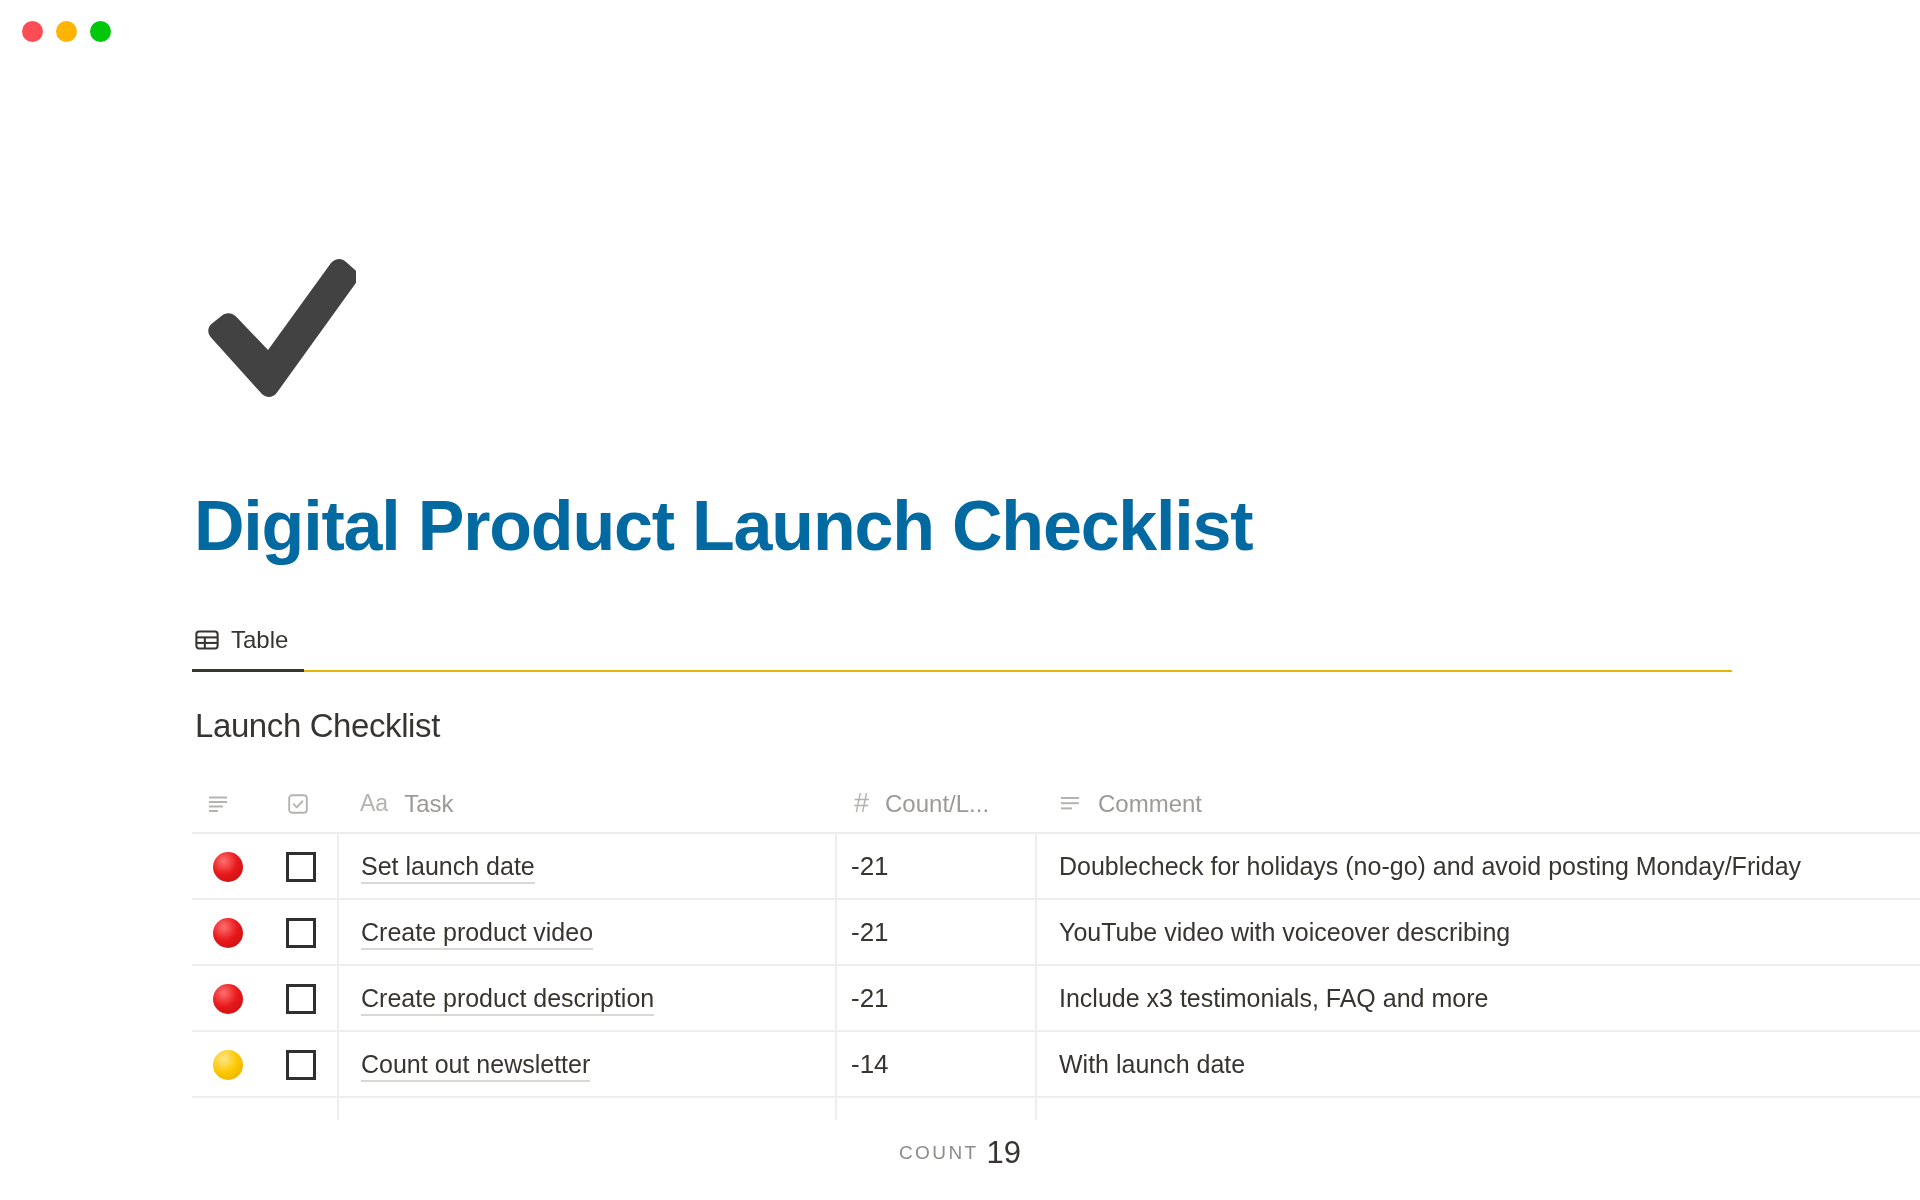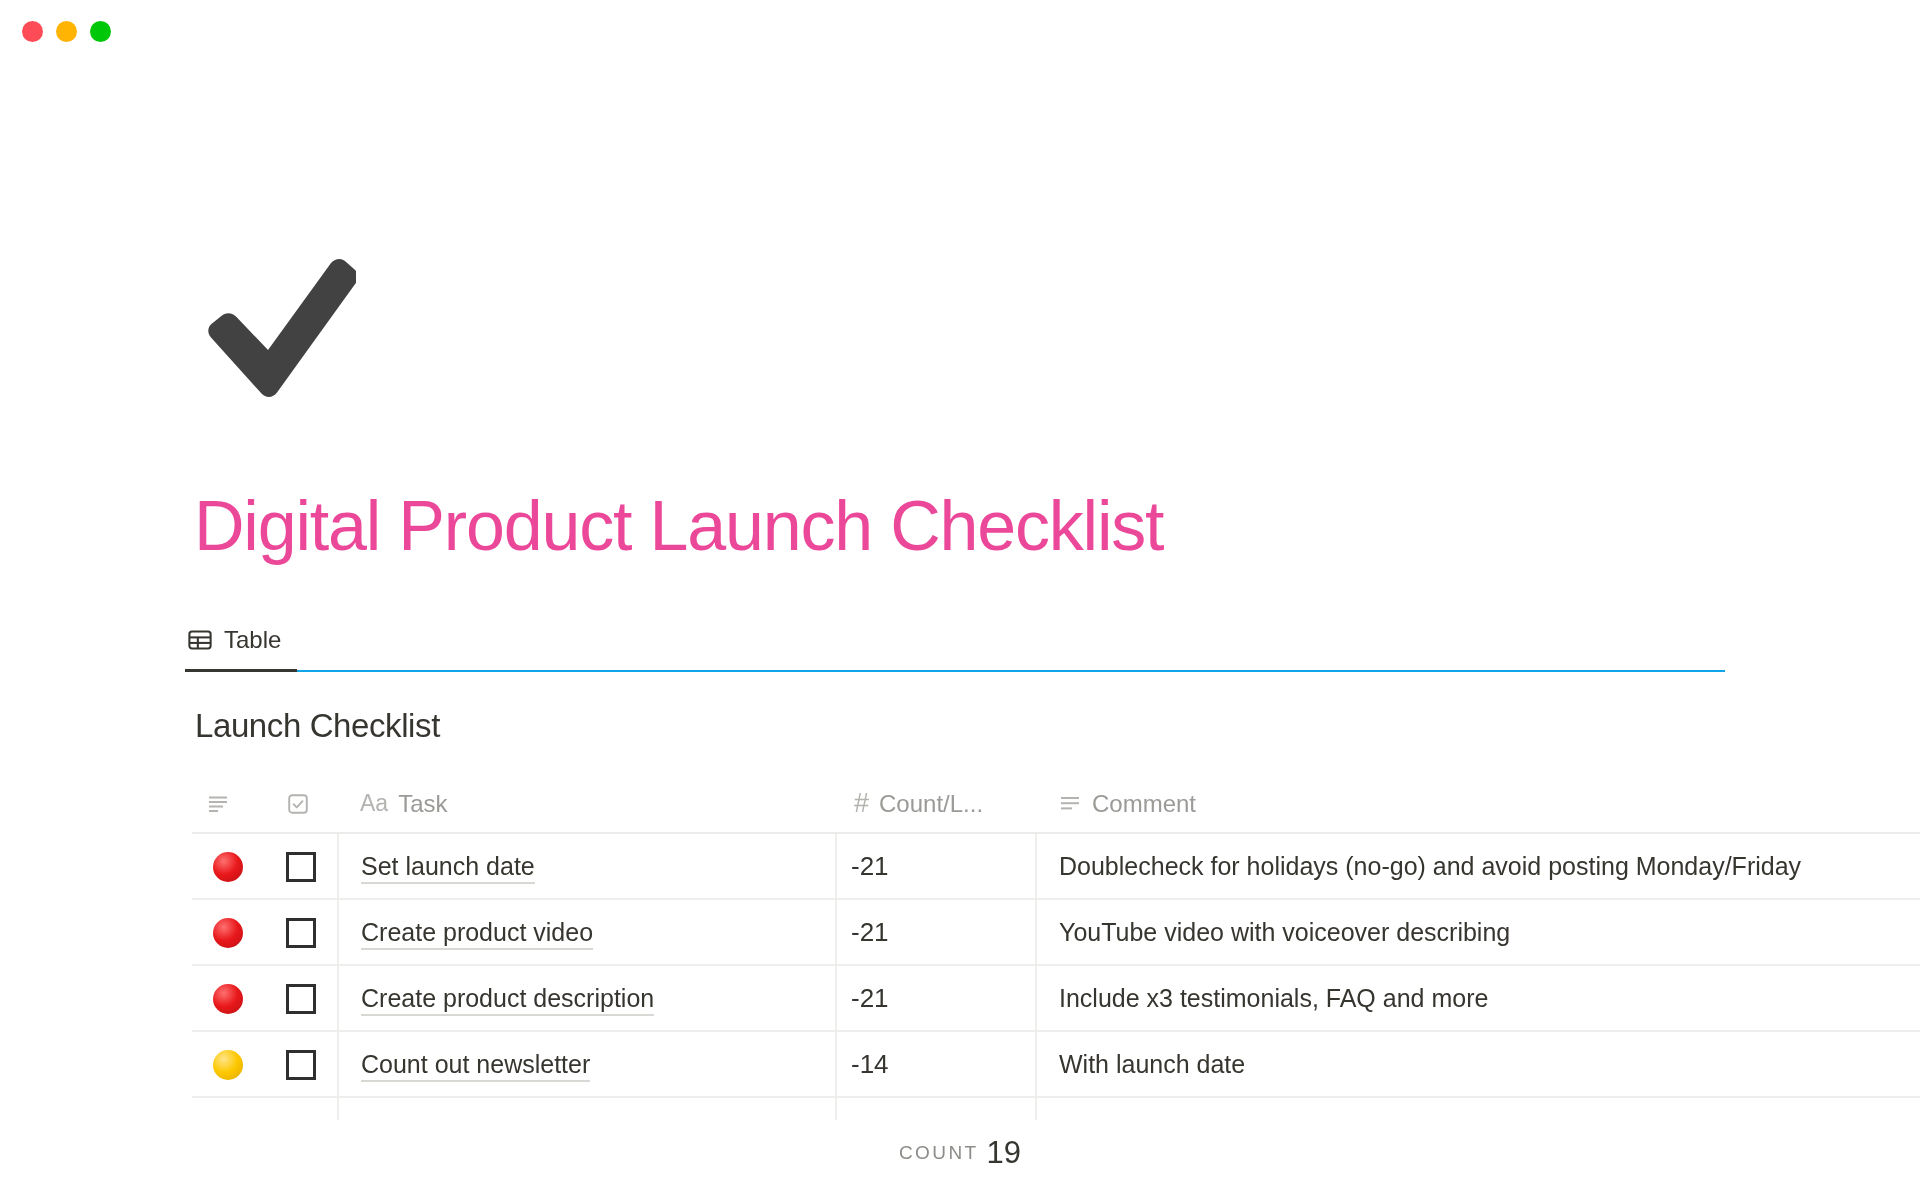--- a/index.html
+++ b/index.html
@@ -45,33 +45,33 @@
     height: 160px;
   }
   .page-icon svg { display: block; }
 
   .page-title {
     position: absolute;
     left: 194px;
     top: 484px;
     font-size: 70px;
     line-height: 84px;
-    font-weight: 400;
+    font-weight: 700;
     letter-spacing: -1.2px;
-    color: #ec4899;
+    color: #0369a1;
   }
 
   
   .tabbar {
     position: absolute;
-    left: 185px;
+    left: 192px;
     top: 610px;
     width: 1540px;
     height: 62px;
-    border-bottom: 2px solid #0ea5e9;
+    border-bottom: 2px solid #eab308;
   }
   .tab {
     position: absolute;
     left: 0;
     top: 0;
     height: 62px;
     display: flex;
     align-items: center;
     gap: 11px;
     padding: 0 16px 0 2px;
@@ -120,21 +120,21 @@
     height: 58px;
     padding: 0;
     text-align: left;
     font-weight: 400;
     vertical-align: middle;
     border-bottom: 2px solid #ececeb;
   }
   .th-inner {
     display: flex;
     align-items: center;
-    gap: 10px;
+    gap: 16px;
     padding: 0 14px;
     font-size: 24px;
     color: #9b9a97;
     white-space: nowrap;
   }
   .th-inner.center { justify-content: flex-start; padding-left: 22px; }
   .col-icon { width: 24px; height: 24px; flex: 0 0 auto; display: block; }
   .aa-glyph { font-size: 23px; color: #b4b3b0; line-height: 1; }
   .hash-glyph { font-size: 27px; color: #b4b3b0; line-height: 1; font-weight: 400; }
 

